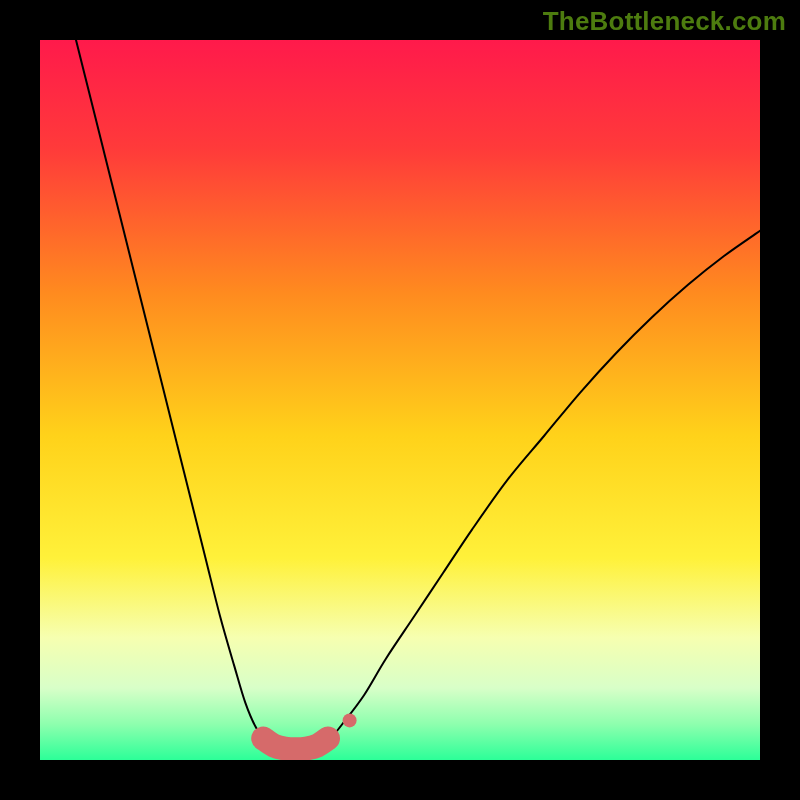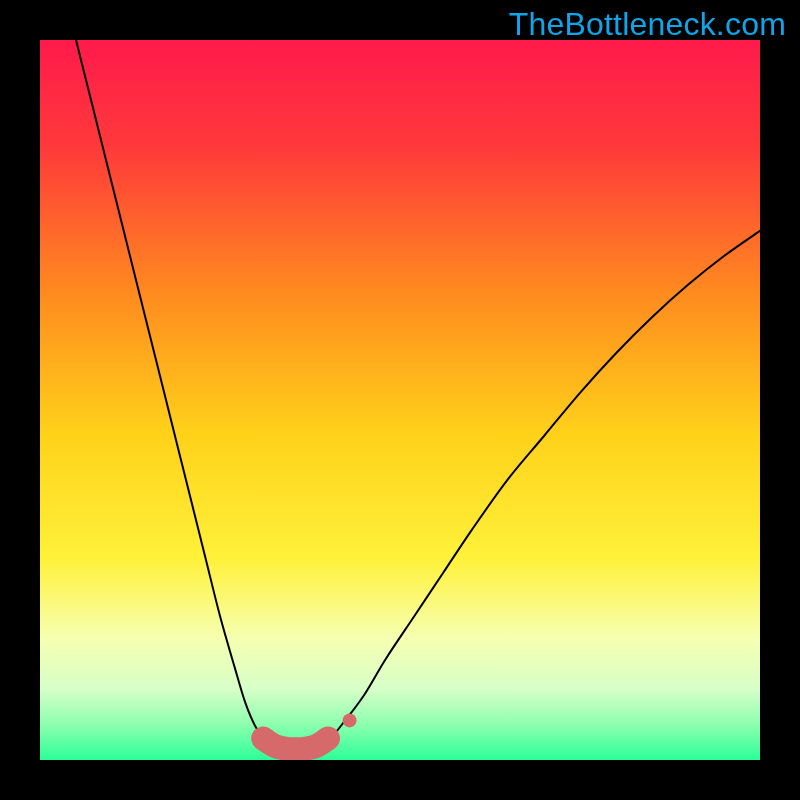--- a/index.html
+++ b/index.html
@@ -38,23 +38,23 @@
     position: absolute;
     left: 0;
     top: 0;
     width: 100%;
     height: 100%;
   }
   .watermark {
     position: absolute;
     top: 6px;
     right: 14px;
-    color: #0ea5e9;
-    font-size: 32px;
-    font-weight: 400;
+    color: #4d7c0f;
+    font-size: 26px;
+    font-weight: 700;
     letter-spacing: 0.2px;
     user-select: none;
   }
 </style>
 </head>
 <body>
 
 <div class="frame">
   <div class="watermark">TheBottleneck.com</div>
 

